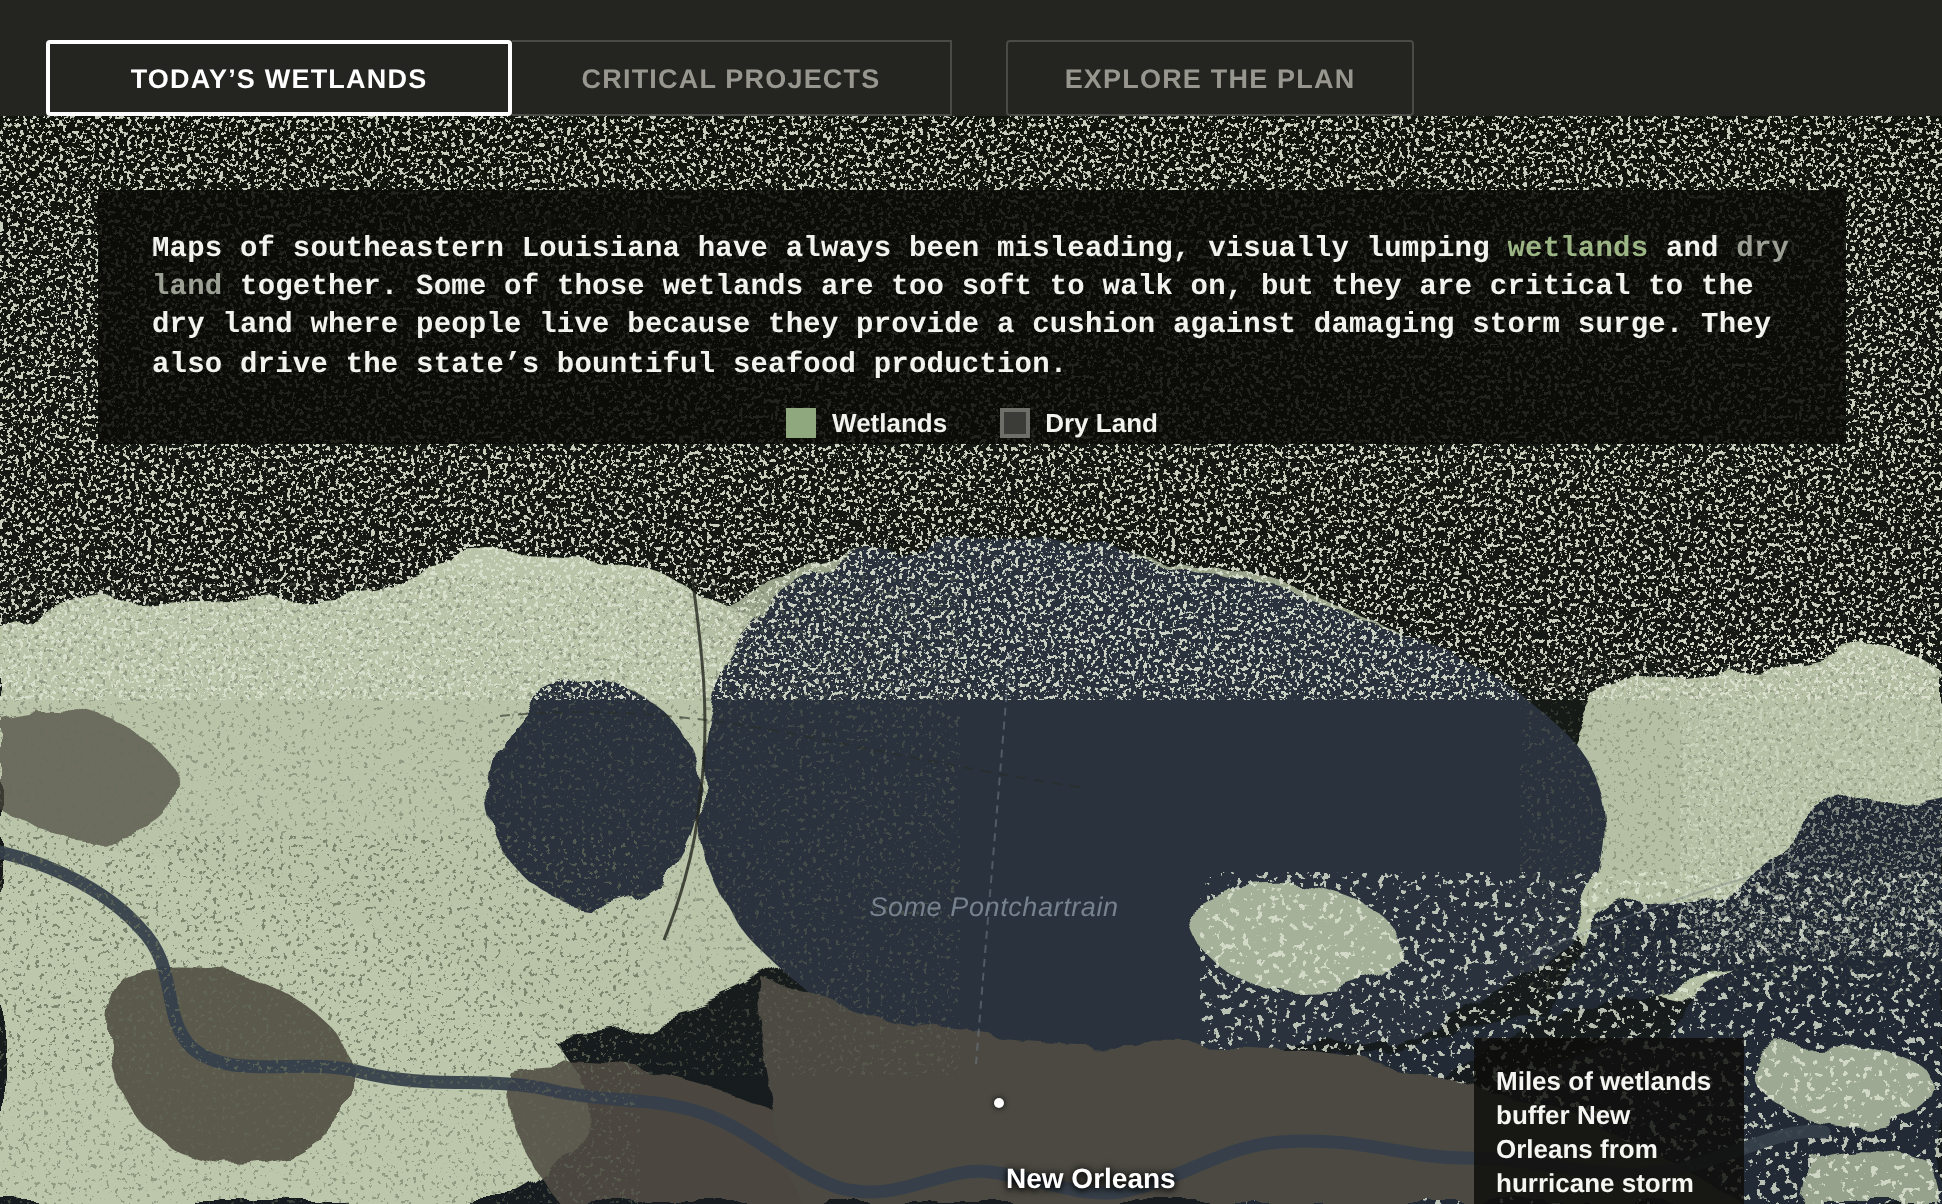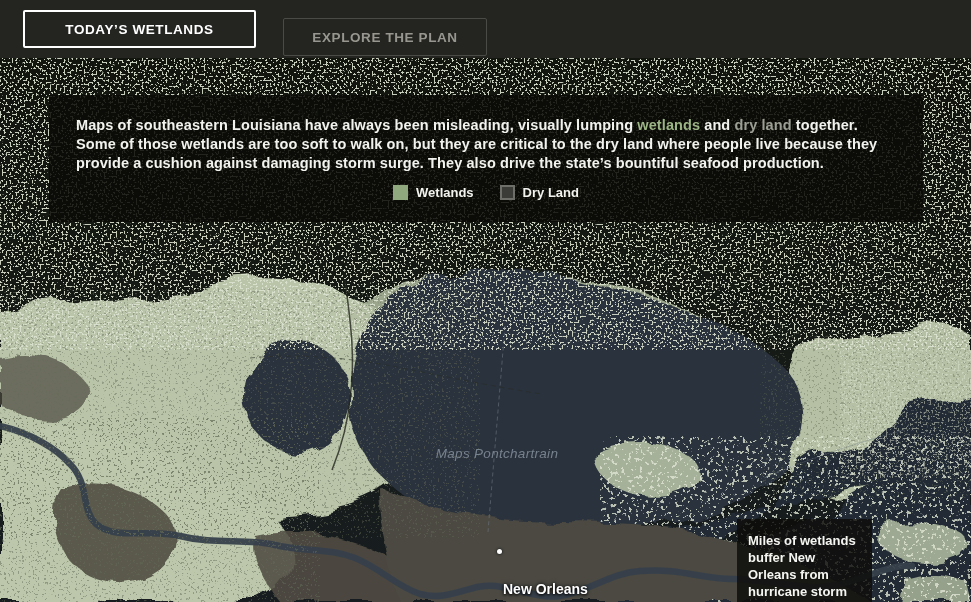--- a/index.html
+++ b/index.html
@@ -1,21 +1,21 @@
 <!DOCTYPE html>
 <html><head>
 <meta charset="utf-8">
 <style>
   * { margin:0; padding:0; box-sizing:border-box; }
   html,body { width:971px; height:602px; overflow:hidden; background:#1c1d1a;
               font-family:"Liberation Sans", sans-serif; }
 
   
   .nav { position:absolute; left:0; top:0; width:971px; height:58px;
-         background:#242521; display:flex; align-items:center; padding-left:23px; }
+         background:#242521; display:flex; align-items:flex-end; padding-left:23px; }
   .tab { height:38px; display:flex; align-items:center; justify-content:center;
          font-size:13.5px; font-weight:700; letter-spacing:.6px; color:#98978f;
          border:1px solid #4a4a46; border-left-width:0; cursor:pointer; }
   .tab.active { border:2px solid #ffffff; color:#ffffff; border-radius:2px; }
   .tab.t1 { width:233px; }
   .tab.t2 { width:220px; }
   .tab.t3 { width:241px; }
   .explore { height:38px; width:204px; margin-left:27px;
              display:flex; align-items:center; justify-content:center;
              font-size:13.5px; font-weight:700; letter-spacing:.6px; color:#98978f;
@@ -35,39 +35,40 @@
   .city .dot { position:absolute; left:2px; top:4px; width:5px; height:5px;
                border-radius:50%; background:#ffffff; box-shadow:0 0 3px rgba(0,0,0,.9); }
   .city .name { position:absolute; left:8px; top:8px; white-space:nowrap;
                 font-size:14px; font-weight:700; color:#ffffff;
                 text-shadow:0 1px 3px #000, 0 0 4px rgba(0,0,0,.8);margin-top:28px; }
 
   
   .panel { position:absolute; left:49px; top:37px; width:874px; height:127px;
            background:rgba(10,10,7,.87); padding:21px 27px 0 27px; }
   .panel p { font-size:14.5px; font-weight:700; line-height:19.2px; color:#f2f2ef;
-             letter-spacing:.1px; }
+             letter-spacing:.1px;font-family:Liberation Mono, monospace; }
   .seg-wetlands { color:#9cb584; }
   .seg-dryland  { color:#9ca094; }
   .legend { margin-top:11px; display:flex; justify-content:center; gap:26px; }
   .legend-item { display:flex; align-items:center; gap:8px; }
   .swatch { width:15px; height:15px; }
   .swatch.dry { border:2px solid #6f6f69; }
   .legend-item span.lab { font-size:13px; font-weight:700; color:#f2f2ef; }
 
   
   .callout { position:absolute; left:737px; top:461px; width:135px; height:83px;
              background:rgba(12,12,8,.82); padding:13px 11px;
              font-size:13px; font-weight:700; line-height:17px; color:#f5f5f2; }
 </style>
 </head>
 <body>
 
 <div class="nav">
   <div class="tab t1 active">TODAY’S WETLANDS</div>
+  <div class="tab t2">CRITICAL PROJECTS</div>
   <div class="explore">EXPLORE THE PLAN</div>
 </div>
 
 <div class="map-wrap">
   <svg width="971" height="544" viewBox="0 0 971 544">
     <defs>
       <filter id="fRough" x="-10%" y="-10%" width="120%" height="120%">
         <feTurbulence type="fractalNoise" baseFrequency="0.018" numOctaves="4" seed="7" result="t"></feTurbulence>
         <feDisplacementMap in="SourceGraphic" in2="t" scale="22"></feDisplacementMap>
       </filter>
@@ -163,21 +164,21 @@
     <rect x="760" y="270" width="211" height="170" filter="url(#fSpeckleDark)" opacity="0.4"></rect>
 
     <path d="M505,268 C500,330 494,400 488,474" fill="none" stroke="#717b87" stroke-width="1" stroke-dasharray="4 3" opacity="0.55"></path>
     <path d="M764,420 C810,400 860,384 904,372" fill="none" stroke="#6b7580" stroke-width="1" opacity="0.35"></path>
     <path d="M345,222 C350,260 356,300 350,340 C348,366 340,392 332,412" fill="none" stroke="#23261e" stroke-width="1.5" opacity="0.8"></path>
     <path d="M250,300 C300,295 352,300 402,310 C452,320 502,330 542,336" fill="none" stroke="#2a2d24" stroke-width="1" stroke-dasharray="5 4" opacity="0.6"></path>
   </svg>
 
   <div class="state-label">WETLANDS</div>
 
-  <div class="lake-label">Maps Pontchartrain</div>
+  <div class="lake-label">Some Pontchartrain</div>
   <div class="city">
     <div class="dot"></div>
     <div class="name">New Orleans</div>
   </div>
 
   <div class="panel">
     <p><span>Maps of southeastern Louisiana have always been misleading, visually lumping </span><span class="seg-wetlands">wetlands</span><span> and </span><span class="seg-dryland">dry land</span><span> together. Some of those wetlands are too soft to walk on, but they are critical to the dry land where people live because they provide a cushion against damaging storm surge. They also drive the state’s bountiful seafood production.</span></p>
     <div class="legend">
       <div class="legend-item">
         <span class="swatch" style="background-color: rgb(143, 168, 125);"></span>

